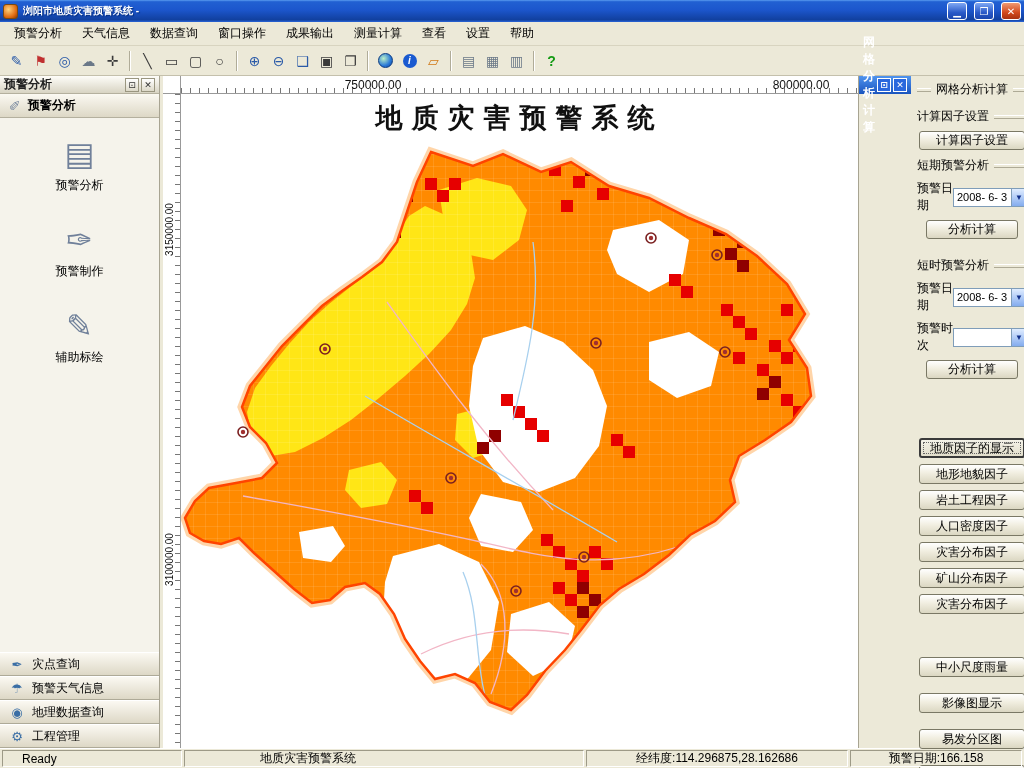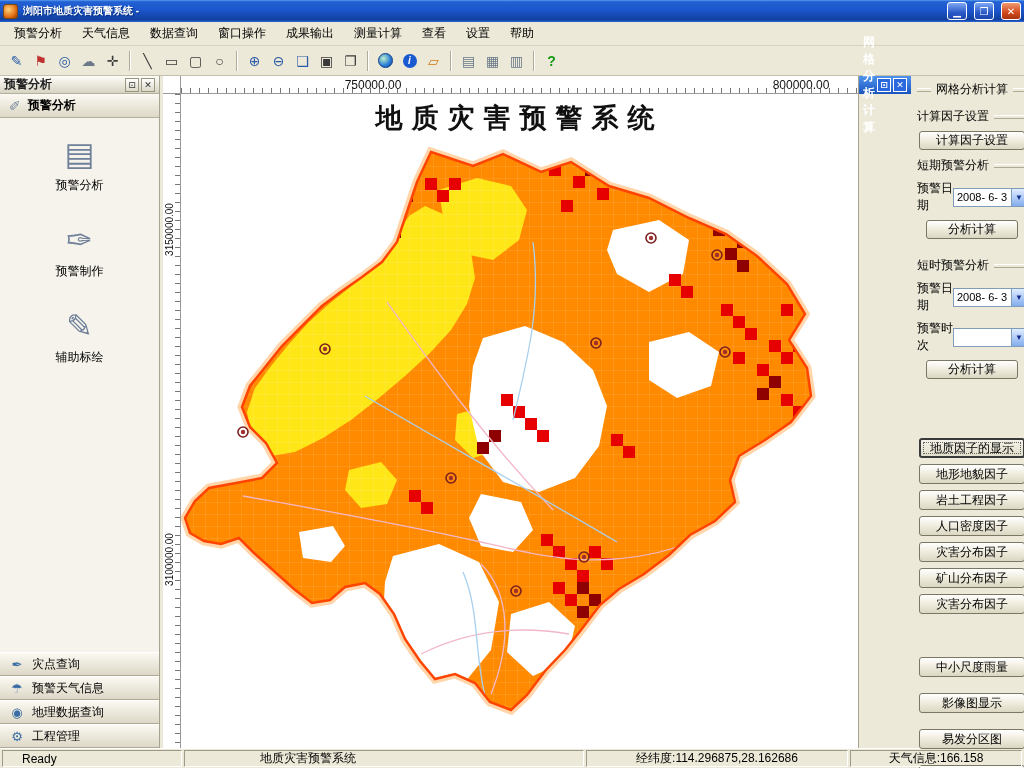--- a/index.html
+++ b/index.html
@@ -448,14 +448,14 @@
         <div class="btn">清空显示</div>
       </div>
     </div>
   </div>
 </div>
 
 <div class="statusbar">
   <div class="sb sb1">Ready</div>
   <div class="sb sb2">地质灾害预警系统</div>
   <div class="sb sb3">经纬度:114.296875,28.162686</div>
-  <div class="sb sb4">天气信息:166.158</div>
+  <div class="sb sb4">预警日期:166.158</div>
 </div>
 
 </body></html>

